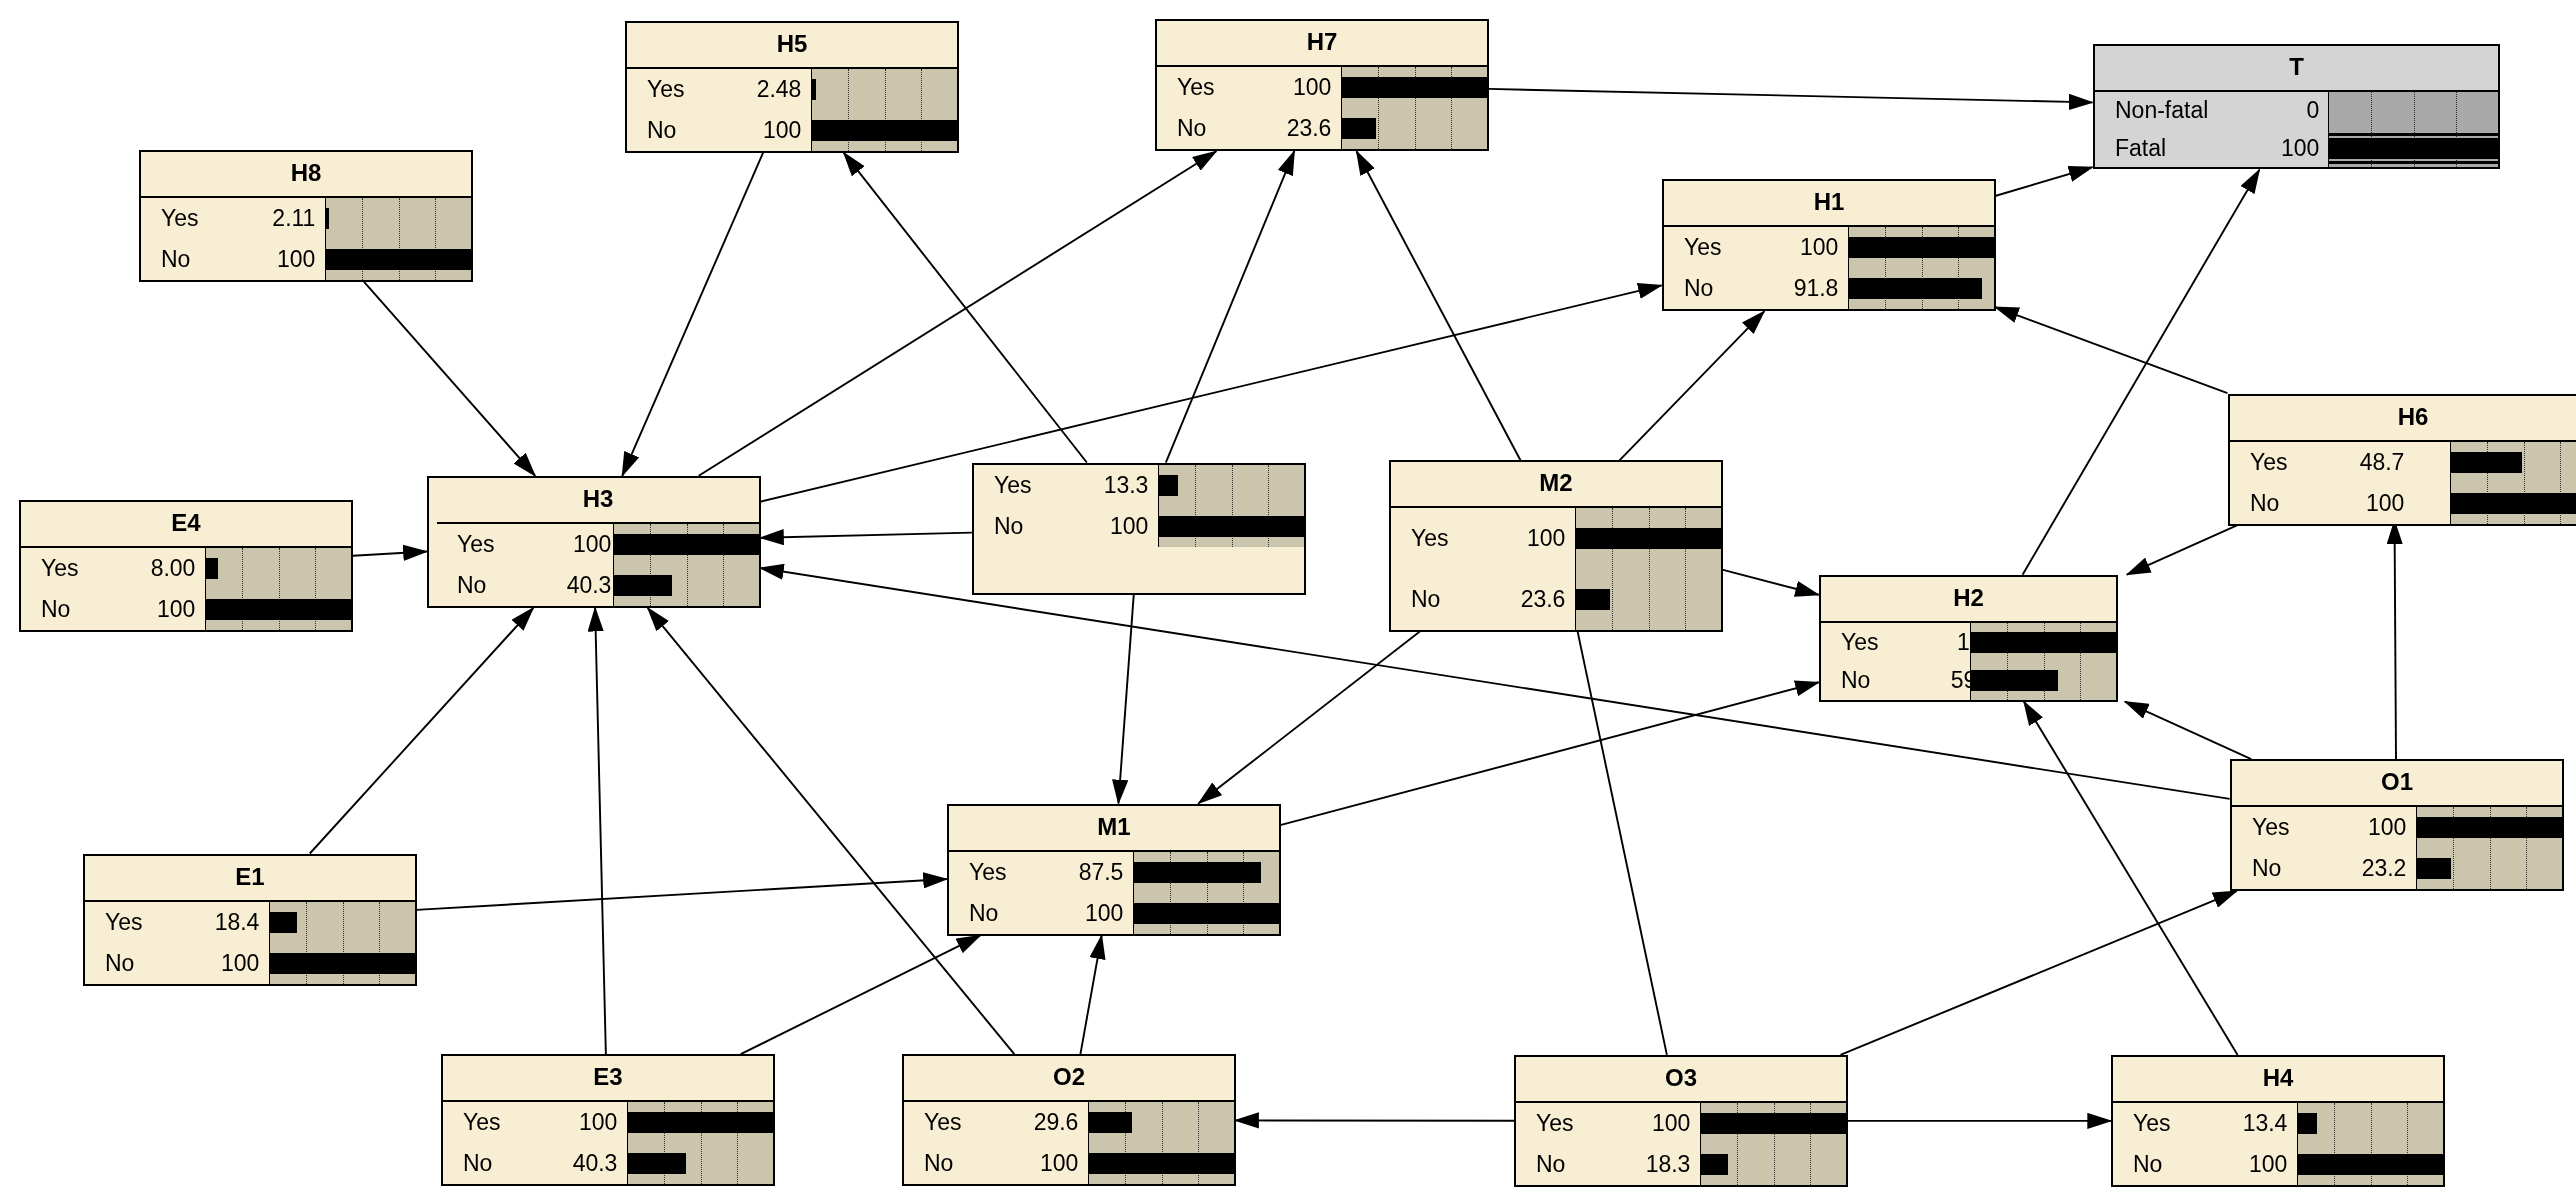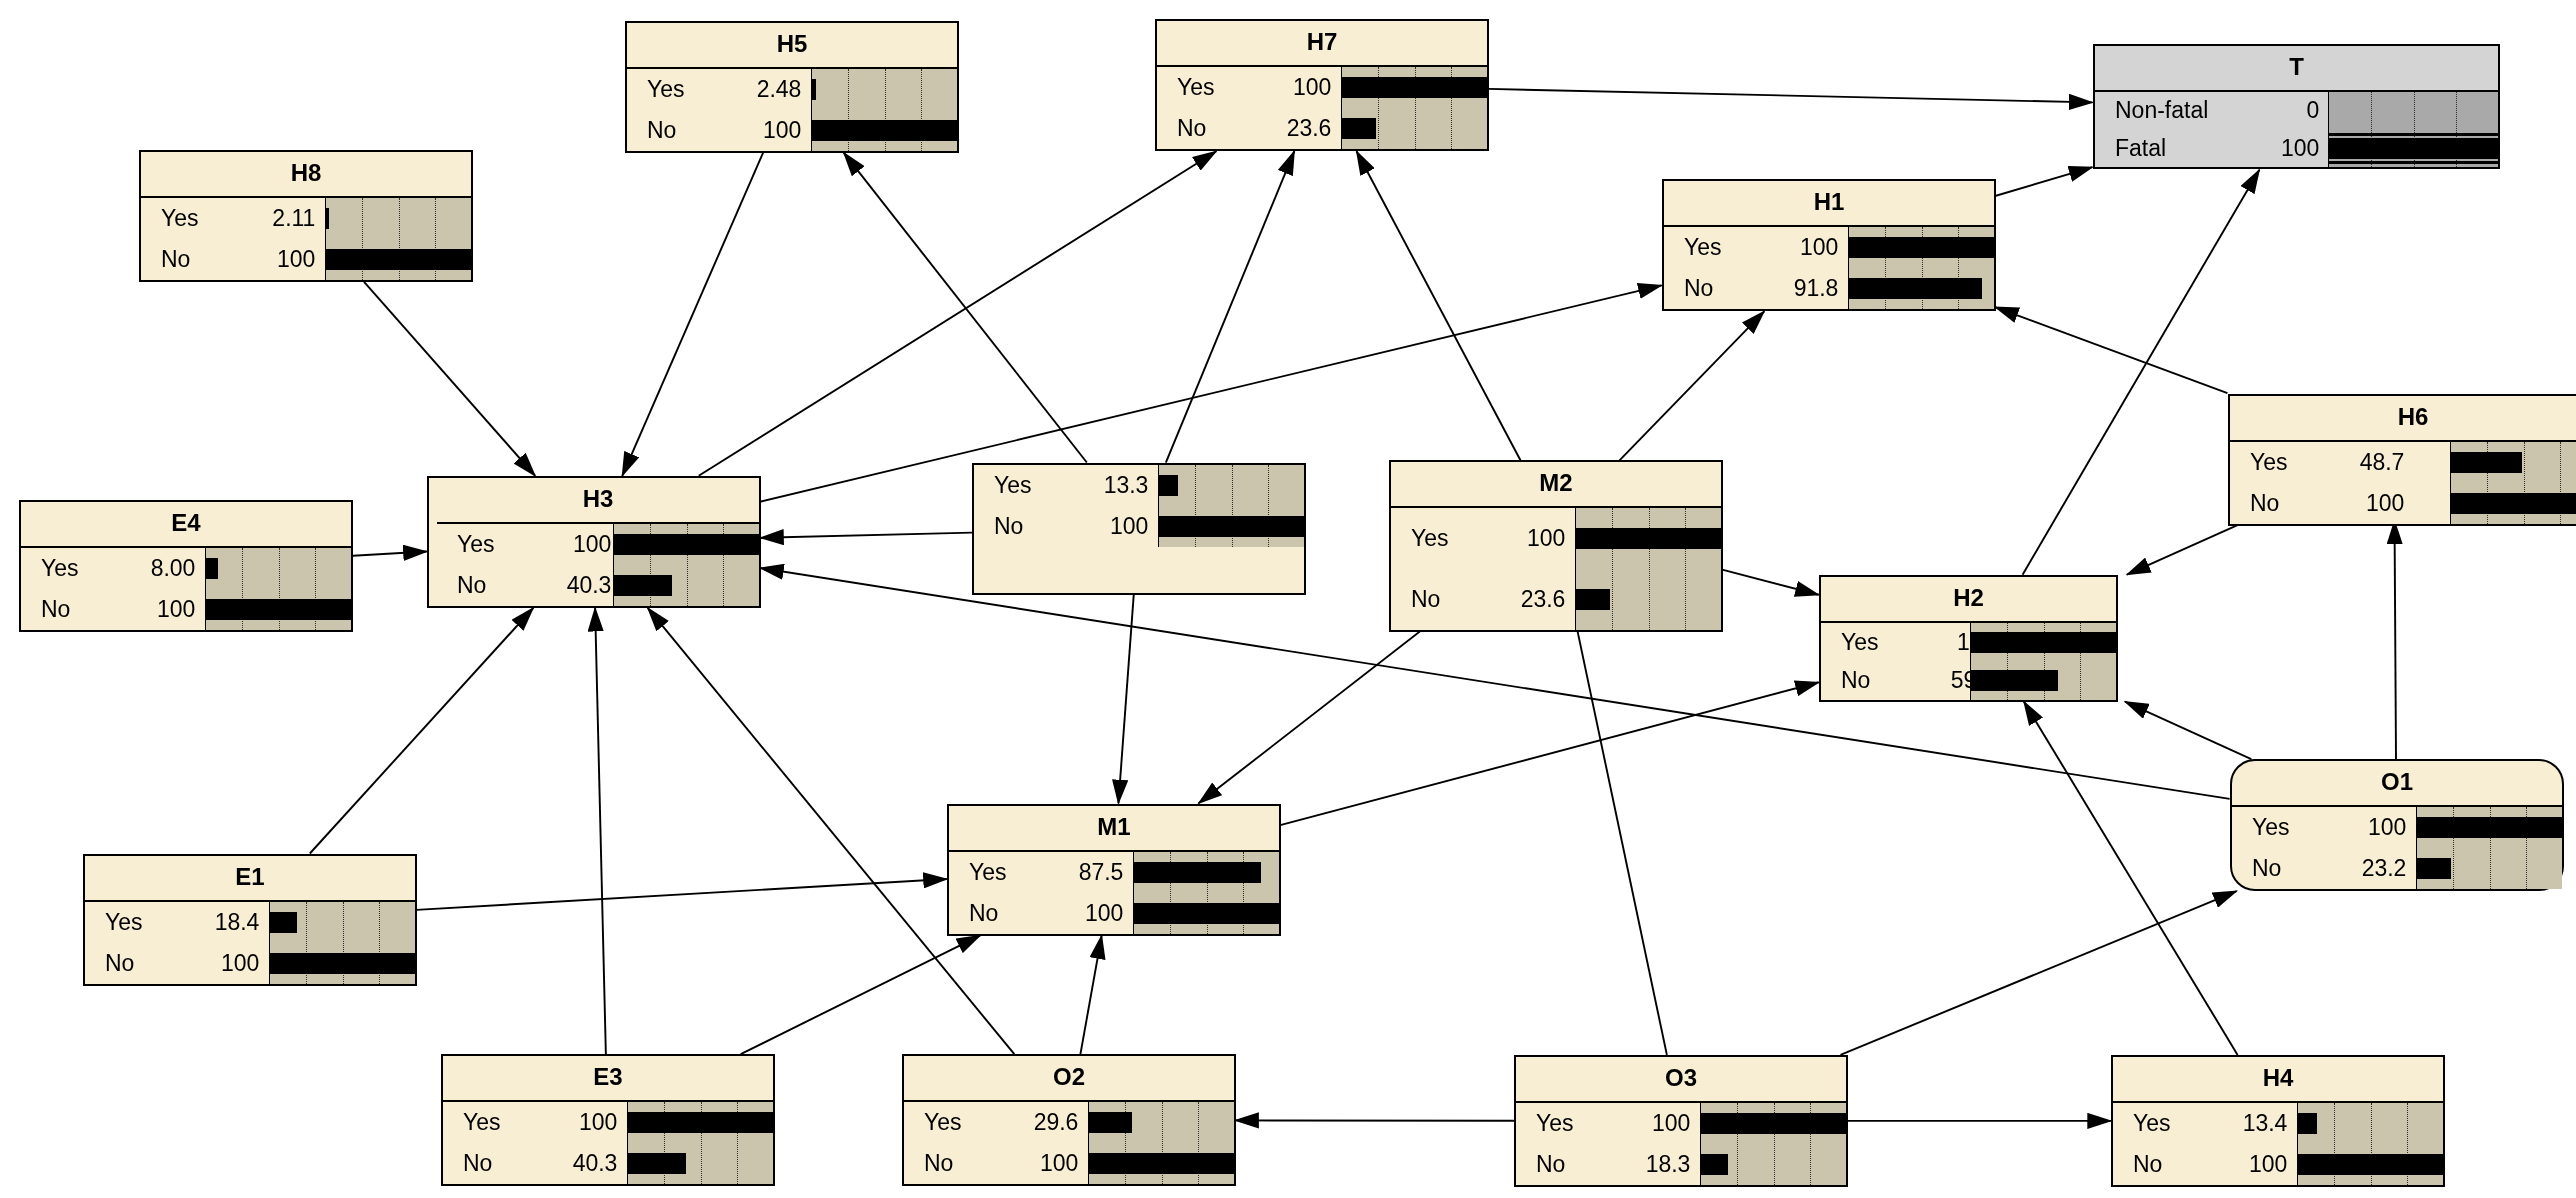--- a/index.html
+++ b/index.html
@@ -317,21 +317,21 @@
           </div>
           <div class="bars" style="width: 145px;">
             <i class="grid" style="left: 25%;"></i>
             <i class="grid" style="left: 50%;"></i>
             <i class="grid" style="left: 75%;"></i>
             <div class="bar" style="top: calc(25% - 10.3px); width: 87.5%;"></div>
             <div class="bar" style="top: calc(75% - 10.3px); width: 100%;"></div>
           </div>
         </div>
       </div>
-      <div class="node" style="left: 2230px; top: 759px; width: 334px; height: 132px; border-radius: 25px;">
+      <div class="node" style="left: 2230px; top: 759px; width: 334px; height: 132px;">
         <div class="hdr">O1</div>
         <div class="body">
           <div class="rowlbl" style="top: 0%; height: 50%; width: 184px;">
             <span class="lbl">Yes</span>
             <span class="val">100</span>
           </div>
           <div class="rowlbl" style="top: 50%; height: 50%; width: 184px;">
             <span class="lbl">No</span>
             <span class="val">23.2</span>
           </div>

